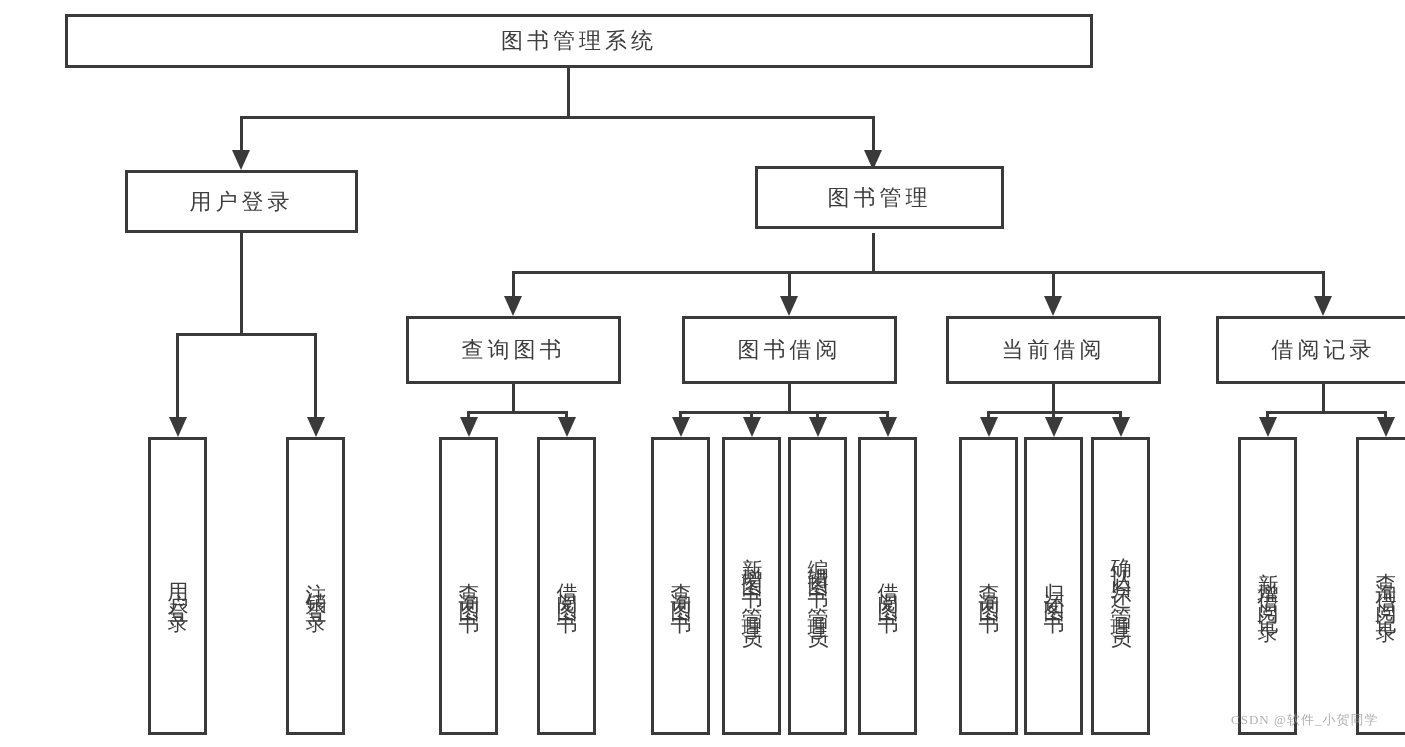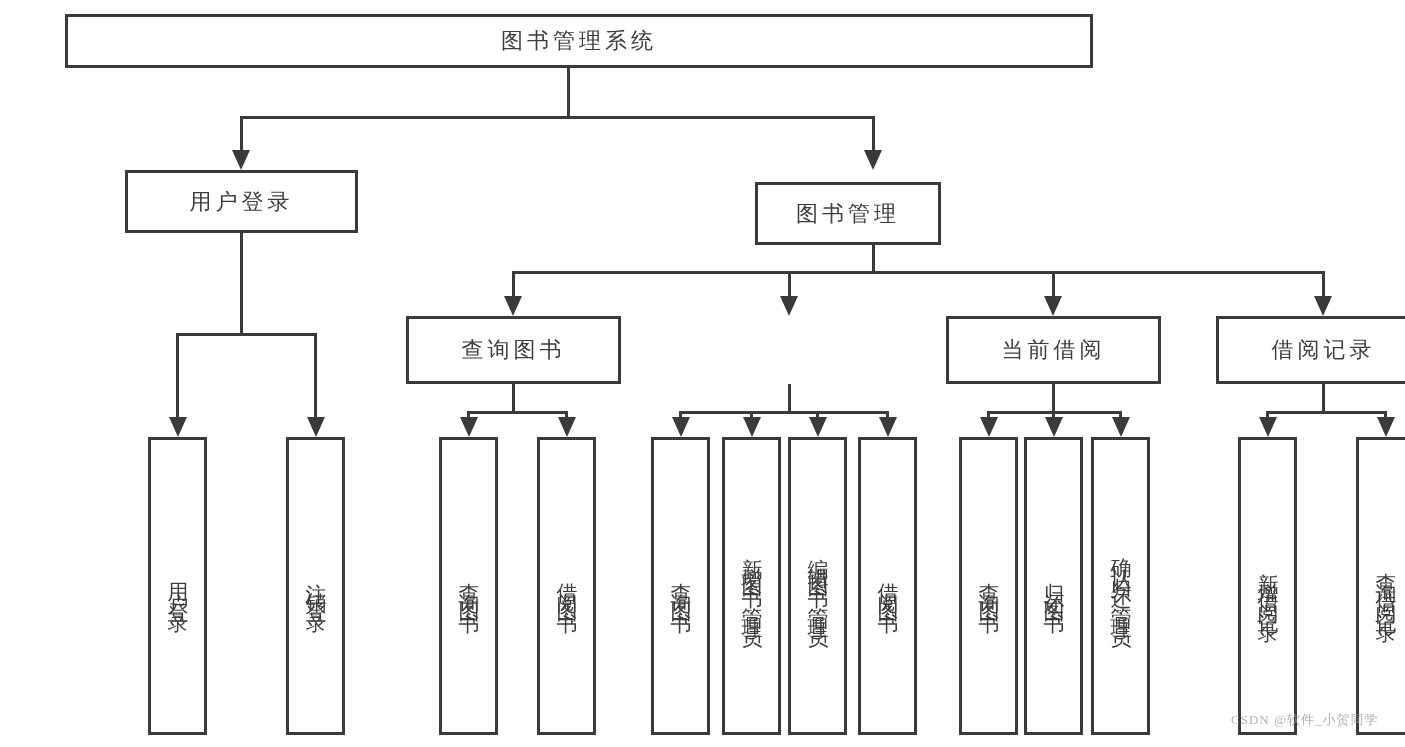--- a/index.html
+++ b/index.html
@@ -114,26 +114,29 @@
   <div class="arrow" style="left:1216px;top:417px"></div>
   <div class="arrow" style="left:1334px;top:417px"></div>
 
   <div class="box" style="left:22px;top:14px;width:1028px;height:54px">
     <span class="hlabel">图书管理系统</span>
   </div>
 
   <div class="box" style="left:82px;top:170px;width:233px;height:63px">
     <span class="hlabel">用户登录</span>
   </div>
-  <div class="box" style="left:712px;top:182px;width:186px;height:63px">
+  <div class="box" style="left:712px;top:166px;width:249px;height:63px">
     <span class="hlabel">图书管理</span>
   </div>
 
   <div class="box" style="left:363px;top:316px;width:215px;height:68px">
     <span class="hlabel">查询图书</span>
+  </div>
+  <div class="box" style="left:639px;top:316px;width:215px;height:68px">
+    <span class="hlabel">图书借阅</span>
   </div>
   <div class="box" style="left:1173px;top:316px;width:215px;height:68px">
     <span class="hlabel">借阅记录</span>
   </div>
   <div class="box" style="left:903px;top:316px;width:215px;height:68px">
     <span class="hlabel">当前借阅</span>
   </div>
 
   <div class="box leaf" style="left:105px">
     <span class="vtext">用户登录</span>

